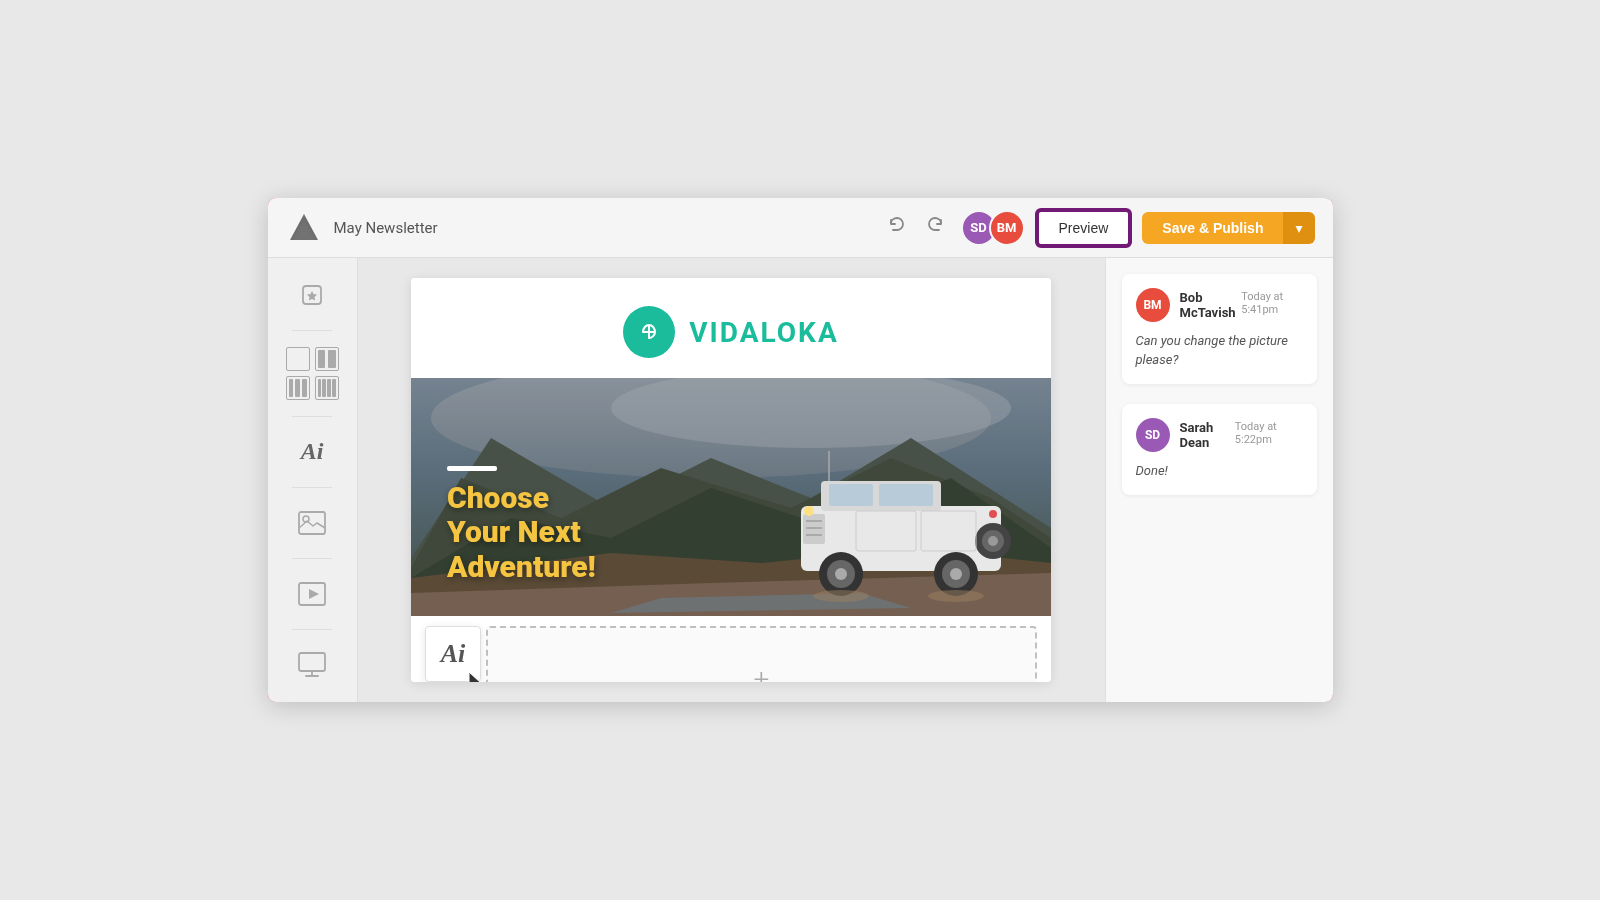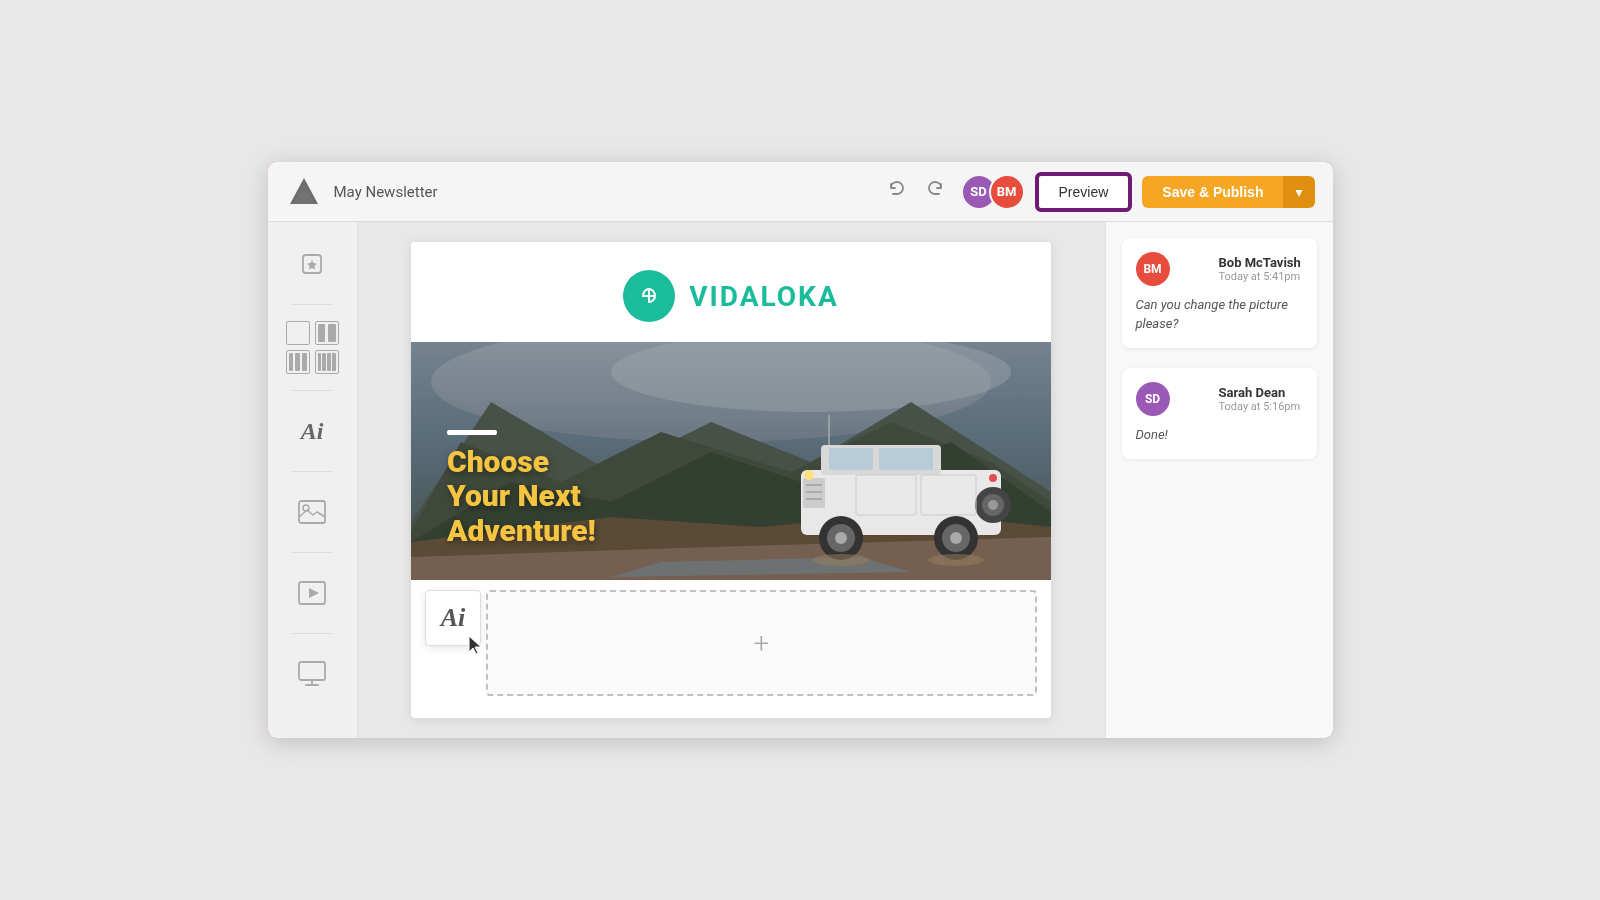--- a/index.html
+++ b/index.html
@@ -9,21 +9,21 @@
       width: 1600px;
       height: 900px;
       overflow: hidden;
       display: flex;
       align-items: center;
       justify-content: center;
     }
 
     .app-window {
       width: 1065px;
-      height: 576px;
+      height: 504px;
       background: #ec4899;
       border-radius: 8px;
       box-shadow: 0 4px 24px rgba(0,0,0,0.18);
       display: flex;
       flex-direction: column;
       overflow: hidden;
     }
 
     
     .header {
@@ -328,21 +328,21 @@
       display: flex;
       align-items: center;
       justify-content: center;
       font-size: 12px;
       font-weight: 700;
       color: white;
       flex-shrink: 0;
     }
     .comment-bm-avatar { background: #e74c3c; }
     .comment-sd-avatar { background: #9b59b6; }
-    .comment-meta { display: flex; flex-direction: column; margin-left: 39px; }
+    .comment-meta { display: flex; flex-direction: row; }
     .comment-name { font-size: 13px; font-weight: 700; color: #333; }
     .comment-time { font-size: 11px; color: #999; }
     .comment-text { font-size: 13px; color: #555; line-height: 1.45; font-style: italic; }
   </style>
 </head>
 <body>
 
 <div class="app-window">
 
   <div class="header">
@@ -570,21 +570,21 @@
           </div>
         </div>
         <div class="comment-text">Can you change the picture please?</div>
       </div>
 
       <div class="comment-entry">
         <div class="comment-header">
           <div class="comment-avatar comment-sd-avatar">SD</div>
           <div class="comment-meta">
             <span class="comment-name">Sarah Dean</span>
-            <span class="comment-time">Today at 5:16pm</span>
+            <span class="comment-time">Today at 5:22pm</span>
           </div>
         </div>
         <div class="comment-text">Done!</div>
       </div>
     </div>
 
   </div>
 </div>
 
 </body></html>

